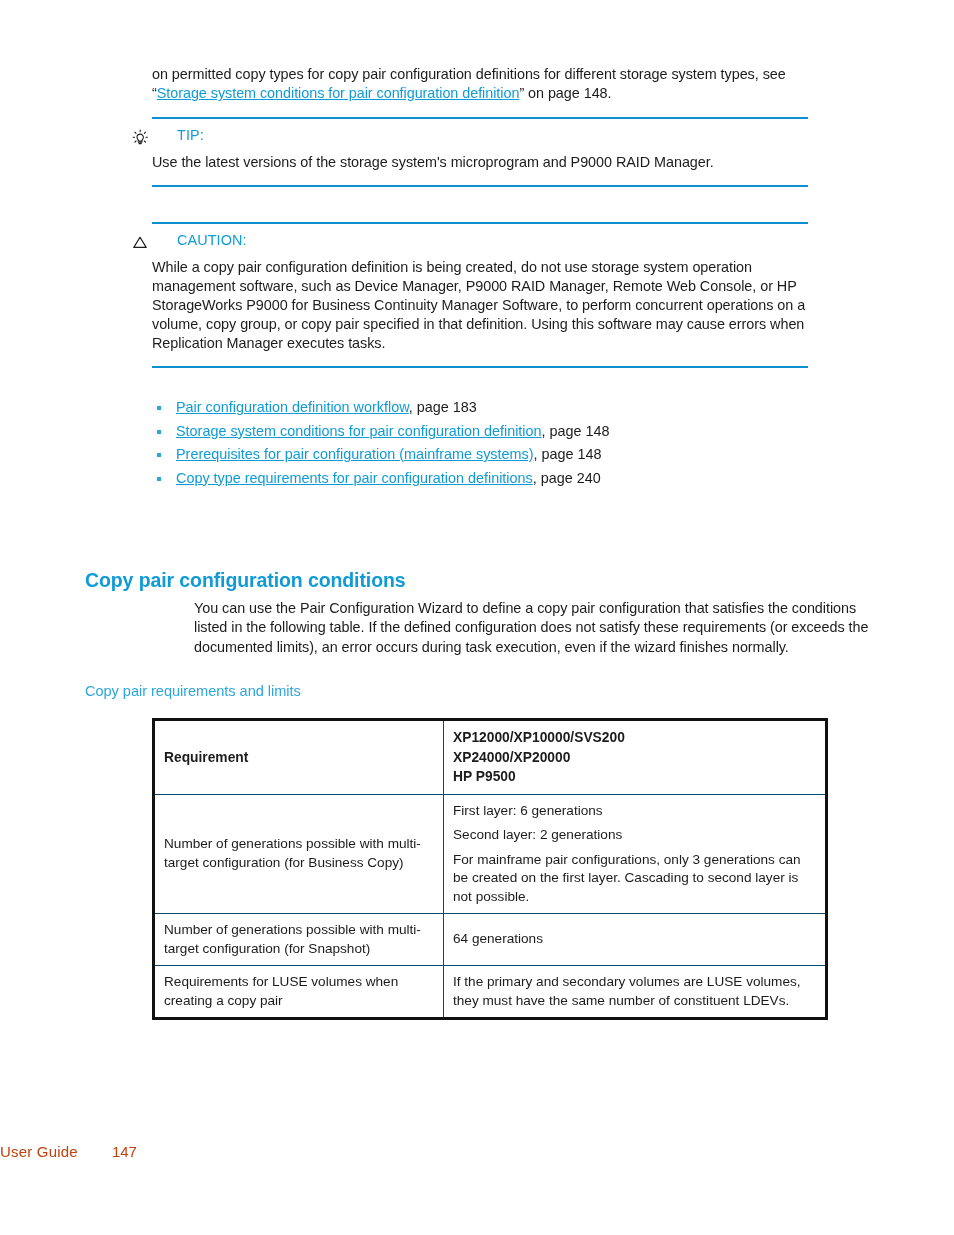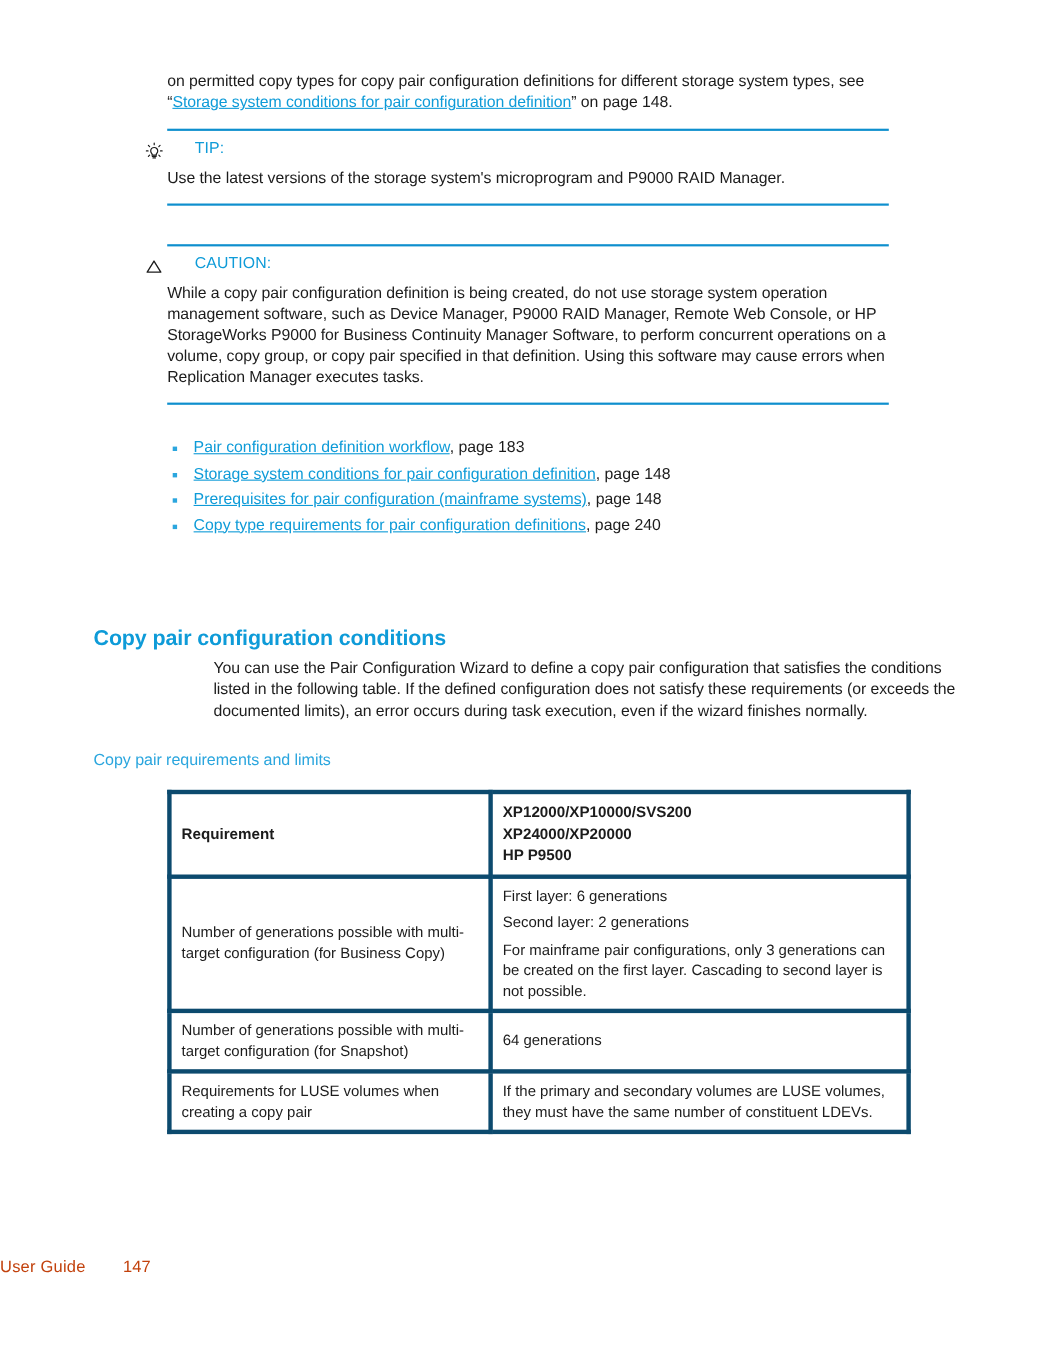--- a/index.html
+++ b/index.html
@@ -162,21 +162,21 @@
     background: #ffffff;
   }
   #requirements-table td,
   #requirements-table th {
     vertical-align: middle;
     text-align: left;
     padding: 7px 9px 7px 9px;
     font-size: 13.6px;
     line-height: 18.5px;
     color: #1c1c1c;
-    border: 4px solid #0c4a6e;
+    border: 1px solid #0c4a6e;
   }
   #requirements-table th {
     font-weight: bold;
     font-size: 13.8px;
     line-height: 19.5px;
   }
   .col-req { width: 270px; }
   .cell-line { display: block; }
   .cell-para { display: block; margin-top: 6px; }
   .cell-para:first-child { margin-top: 0; }

